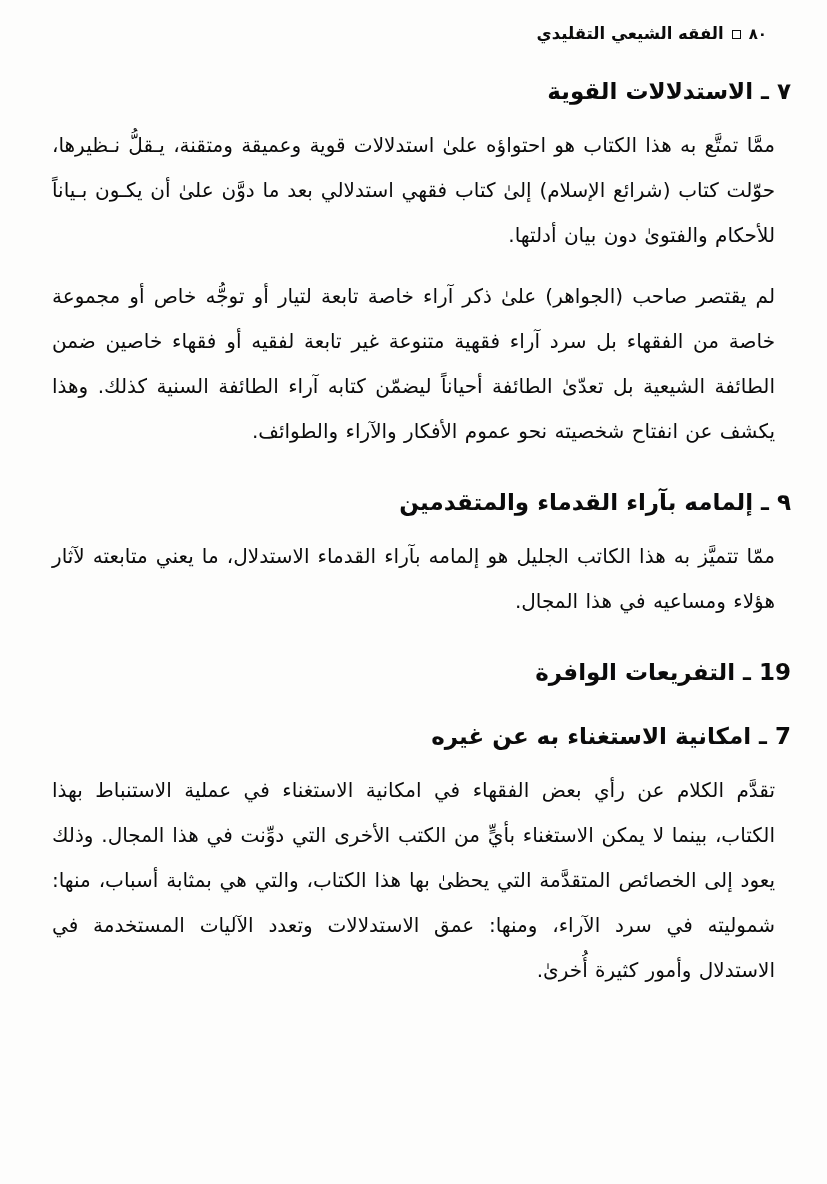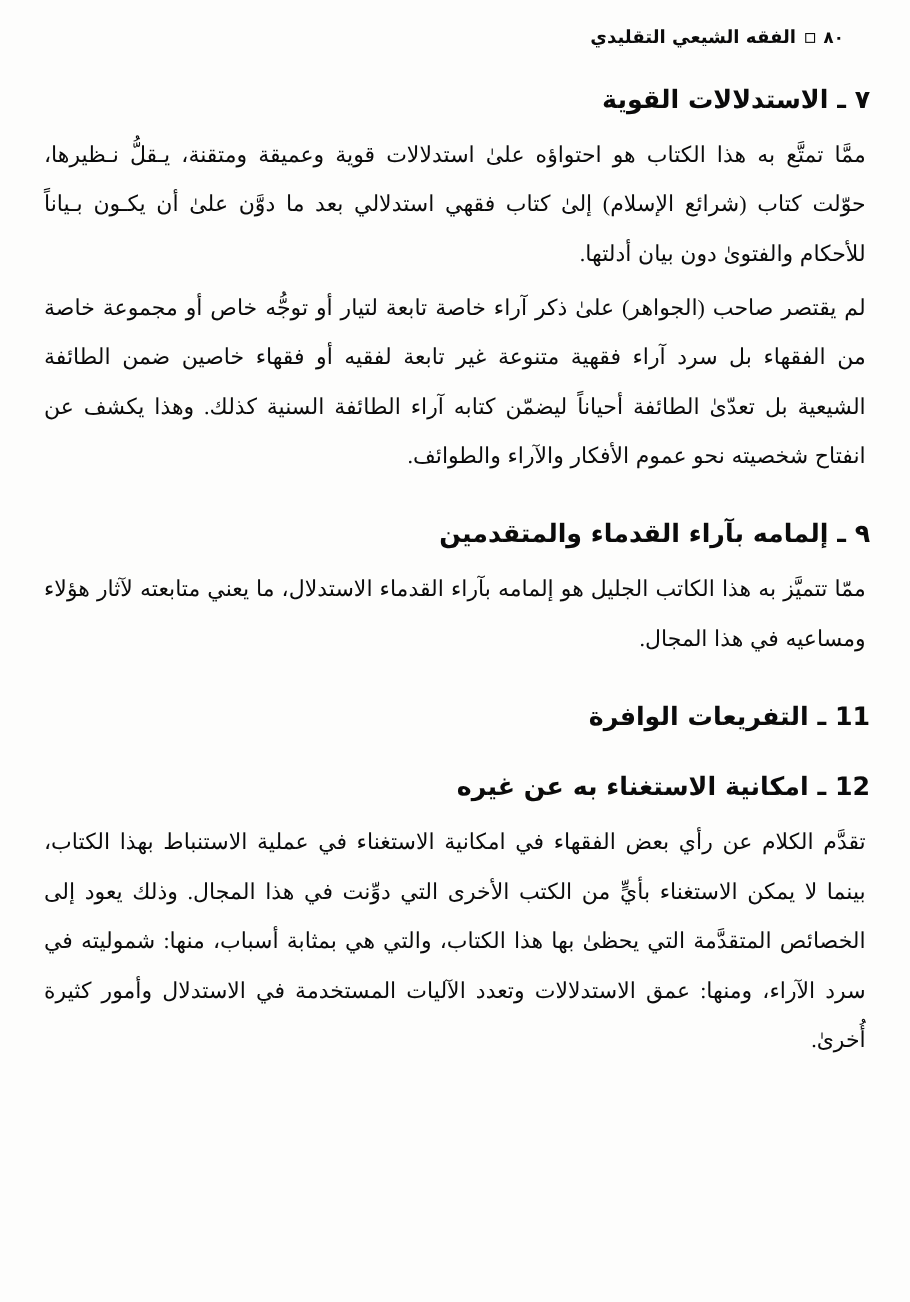--- a/index.html
+++ b/index.html
@@ -51,23 +51,22 @@
       font-size: 23px;
       font-weight: 700;
       margin: 34px 0 12px 0;
       line-height: 1.3;
     }
     .section-body {
       font-size: 20px;
       line-height: 45px;
       text-align: justify;
       text-align-last: right;
-      margin: 4px;
+      margin: 16px;
       word-spacing: 1px;
-      font-family: Liberation Serif, serif;
     }
     .section:first-of-type .section-heading {
       margin-top: 24px;
     }
   </style>
 </head>
 <body>
 
 <div class="page" lang="ar" dir="rtl">
 
@@ -85,21 +84,21 @@
   <div class="section">
     <p class="section-body">لم يقتصر صاحب (الجواهر) علىٰ ذكر آراء خاصة تابعة لتيار أو توجُّه خاص أو مجموعة خاصة من الفقهاء بل سرد آراء فقهية متنوعة غير تابعة لفقيه أو فقهاء خاصين ضمن الطائفة الشيعية بل تعدّىٰ الطائفة أحياناً ليضمّن كتابه آراء الطائفة السنية كذلك. وهذا يكشف عن انفتاح شخصيته نحو عموم الأفكار والآراء والطوائف.</p>
   </div>
 
   <div class="section">
     <h2 class="section-heading">٩ ـ إلمامه بآراء القدماء والمتقدمين</h2>
     <p class="section-body">ممّا تتميَّز به هذا الكاتب الجليل هو إلمامه بآراء القدماء الاستدلال، ما يعني متابعته لآثار هؤلاء ومساعيه في هذا المجال.</p>
   </div>
 
   <div class="section">
-    <h2 class="section-heading">11 ـ التفريعات الوافرة</h2>
+    <h2 class="section-heading">19 ـ التفريعات الوافرة</h2>
   </div>
 
   <div class="section">
-    <h2 class="section-heading">12 ـ امكانية الاستغناء به عن غيره</h2>
+    <h2 class="section-heading">7 ـ امكانية الاستغناء به عن غيره</h2>
     <p class="section-body">تقدَّم الكلام عن رأي بعض الفقهاء في امكانية الاستغناء في عملية الاستنباط بهذا الكتاب، بينما لا يمكن الاستغناء بأيٍّ من الكتب الأخرى التي دوِّنت في هذا المجال. وذلك يعود إلى الخصائص المتقدَّمة التي يحظىٰ بها هذا الكتاب، والتي هي بمثابة أسباب، منها: شموليته في سرد الآراء، ومنها: عمق الاستدلالات وتعدد الآليات المستخدمة في الاستدلال وأمور كثيرة أُخرىٰ.</p>
   </div>
 
 </div>
 
 </body></html>

